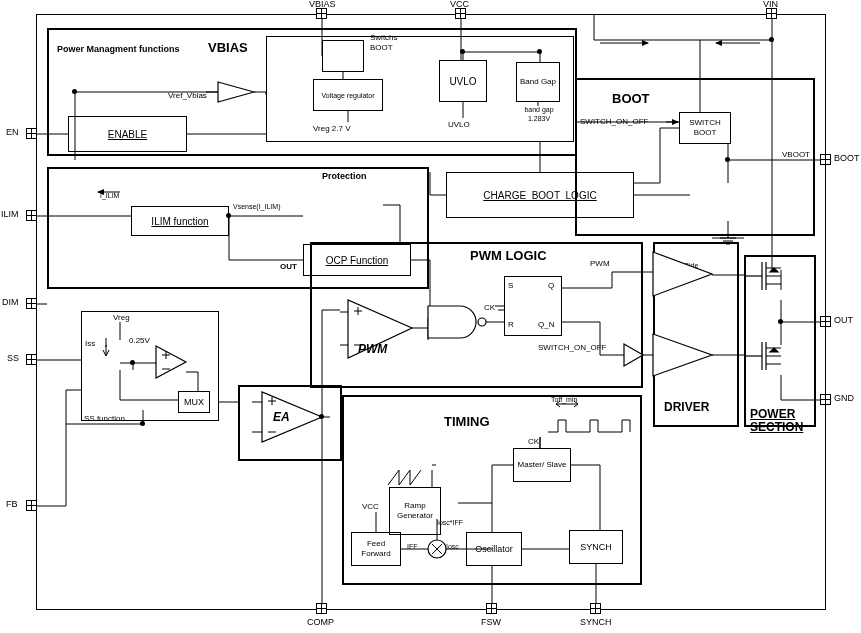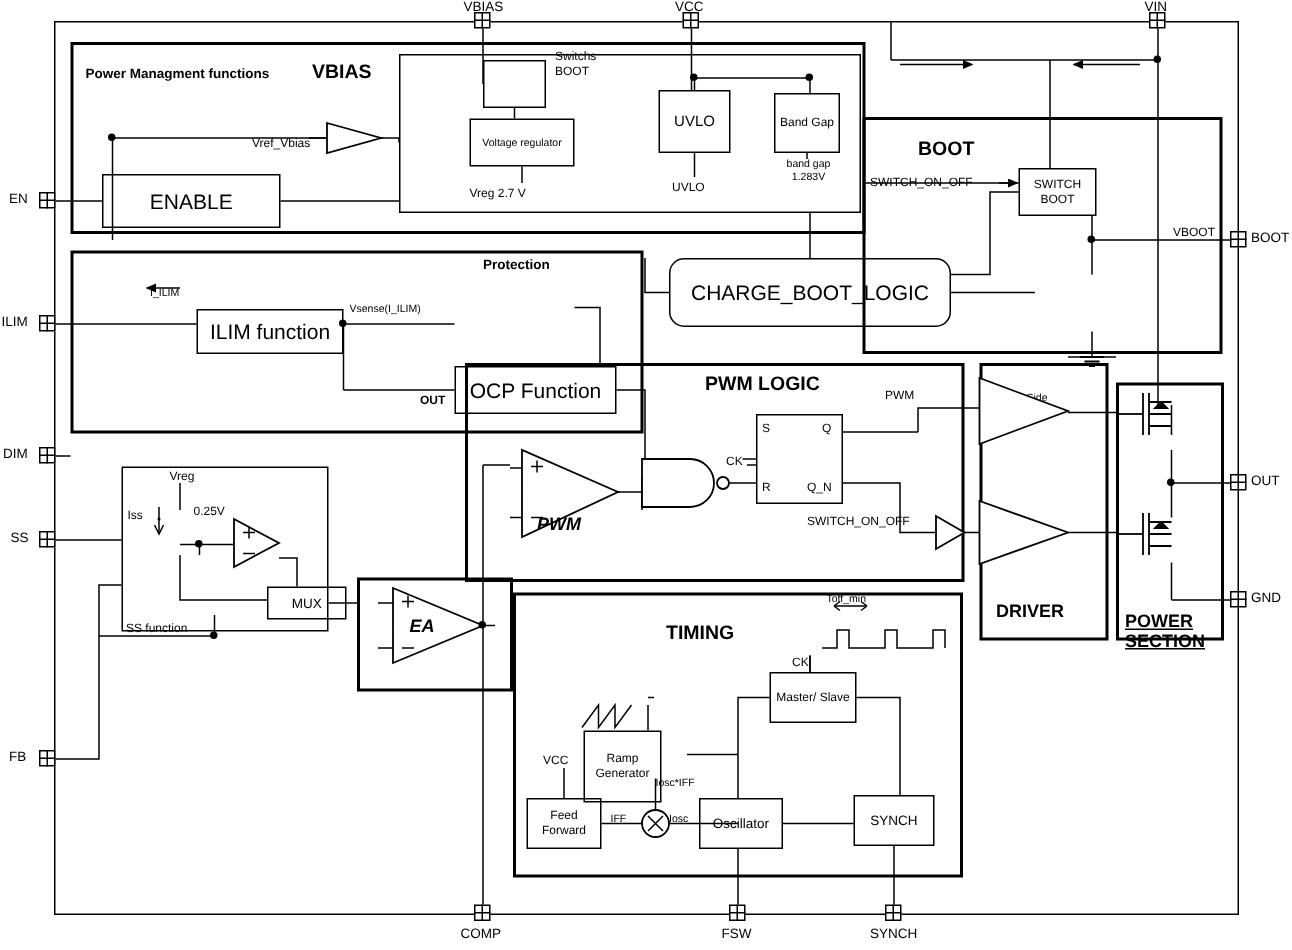--- a/index.html
+++ b/index.html
@@ -13,21 +13,21 @@
   .pad{position:absolute;width:11px;height:11px;border:1.5px solid #000;box-sizing:border-box;background:#fff;}
   .pad:before,.pad:after{content:"";position:absolute;background:#000;}
   .pad:before{left:-1px;top:3.5px;width:11px;height:1px;}
   .pad:after{top:-1px;left:3.5px;width:1px;height:11px;}
   .dot{position:absolute;width:5px;height:5px;border-radius:50%;background:#000;}
   svg.ov{position:absolute;left:0;top:0;width:861px;height:633px;pointer-events:none;}
   .f7{font-size:7px;}
   .f8{font-size:8px;}
   .f9{font-size:9px;}
   .f10{font-size:10px;}
-  .f11{font-size:14px;}
+  .f11{font-size:10px;text-decoration:underline;}
   .f12{font-size:12px;}
   .f13{font-size:13px;}
   .b{font-weight:bold;}
   .i{font-style:italic;}
 </style>
 </head>
 <body>
 
 <div id="root">
 
@@ -54,37 +54,37 @@
 
   <div class="box ctr f8" style="left:516px;top:62px;width:44px;height:40px;line-height:10px;">Band Gap</div>
   <div class="lbl f7" style="left:518px;top:105px;line-height:9px;text-align:center;width:42px;">band gap<br>1.283V</div>
 
   <div class="box thick" style="left:575px;top:78px;width:240px;height:158px;"></div>
   <div class="lbl f13 b" style="left:612px;top:91px;">BOOT</div>
   <div class="box ctr f8" style="left:679px;top:112px;width:52px;height:32px;line-height:10px;">SWITCH BOOT</div>
   <div class="lbl f8" style="left:580px;top:117px;">SWITCH_ON_OFF</div>
   <div class="lbl f8" style="left:782px;top:150px;">VBOOT</div>
 
-  <div class="box med ctr f11" style="left:446px;top:172px;width:188px;height:46px;border-radius:10px;">CHARGE_BOOT_LOGIC</div>
+  <div class="box med ctr f11" style="left:446px;top:172px;width:188px;height:46px;">CHARGE_BOOT_LOGIC</div>
 
   <div class="box thick" style="left:47px;top:167px;width:382px;height:122px;"></div>
   <div class="lbl f9 b" style="left:322px;top:171px;">Protection</div>
 
   <div class="box med ctr f11" style="left:131px;top:206px;width:98px;height:30px;">ILIM function</div>
   <div class="lbl f7" style="left:100px;top:192px;">I_ILIM</div>
   <div class="lbl f7" style="left:233px;top:203px;">Vsense(I_ILIM)</div>
 
   <div class="box ctr f11" style="left:303px;top:244px;width:108px;height:32px;">OCP Function</div>
   <div class="lbl f8 b" style="left:280px;top:262px;">OUT</div>
 
   <div class="box" style="left:81px;top:311px;width:138px;height:110px;"></div>
   <div class="lbl f8" style="left:113px;top:313px;">Vreg</div>
   <div class="lbl f8" style="left:85px;top:339px;">Iss</div>
   <div class="lbl f8" style="left:129px;top:336px;">0.25V</div>
-  <div class="box ctr f9" style="left:178px;top:391px;width:53px;height:22px;">MUX</div>
+  <div class="box ctr f9" style="left:178px;top:391px;width:32px;height:22px;">MUX</div>
   <div class="lbl f8" style="left:84px;top:414px;">SS function</div>
 
   <div class="box thick" style="left:238px;top:385px;width:104px;height:76px;"></div>
 
   <div class="box thick" style="left:310px;top:242px;width:333px;height:146px;"></div>
   <div class="lbl f13 b" style="left:470px;top:248px;">PWM LOGIC</div>
   <div class="lbl f8" style="left:484px;top:303px;">CK</div>
 
   <div class="box" style="left:504px;top:276px;width:58px;height:60px;"></div>
   <div class="lbl f8" style="left:508px;top:281px;">S</div>

